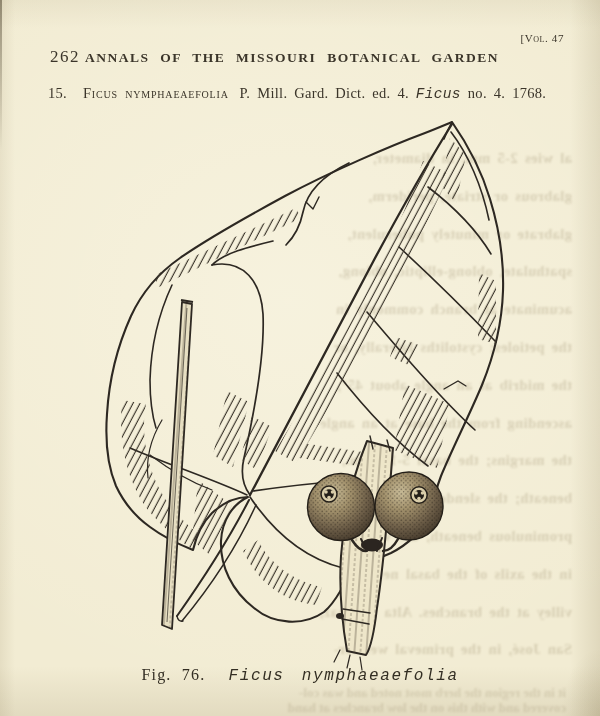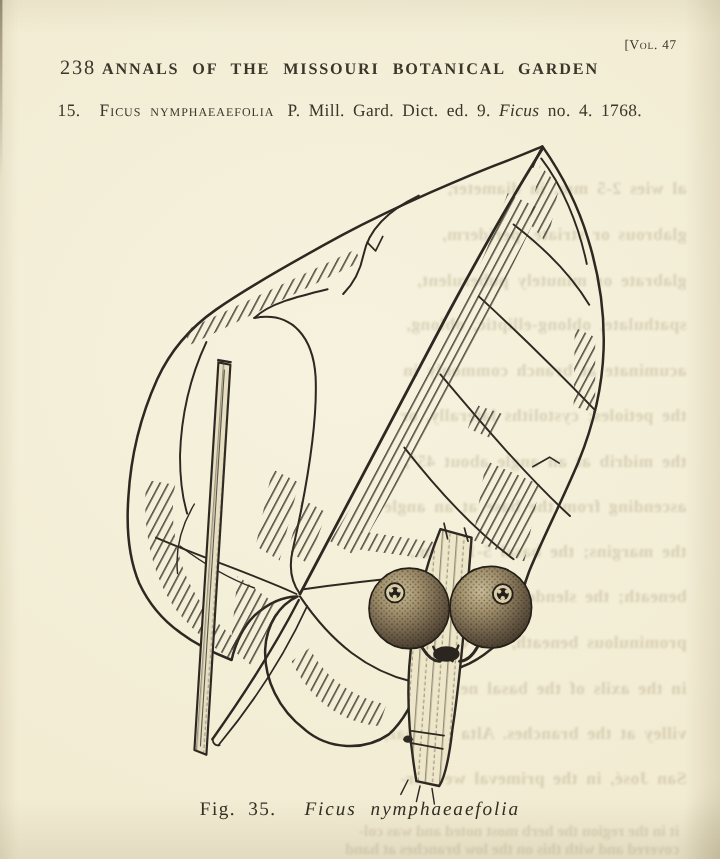--- a/index.html
+++ b/index.html
@@ -27,21 +27,21 @@
   .bleed-foot{
     position:absolute; left:54px; right:34px; bottom:1px; z-index:1;
     transform:scaleX(-1); filter:blur(1.1px); opacity:.5;
     color:rgba(122,106,70,.38); font-size:13px; line-height:14.5px;
     font-weight:bold; white-space:nowrap; overflow:hidden;
   }
 
   
   .vol{position:absolute; top:32px; right:36px; font-size:11px; letter-spacing:.6px; z-index:3;}
   .sc{font-variant:small-caps;}
-  .it{font-style:italic;}
+  .it{font-style:italic;font-family:Liberation Mono, monospace;}
   .pageno{position:absolute; top:47px; left:50px; font-size:17px; letter-spacing:1.5px; z-index:3;}
   .jtitle{position:absolute; top:50px; left:0; width:100%; text-align:center; z-index:3;
     font-size:13.5px; font-weight:bold; letter-spacing:1.5px; word-spacing:6px;
     transform:translateX(-8px);}
   .sphead{position:absolute; top:85px; left:48px; right:30px; z-index:3;
     font-size:14.5px; letter-spacing:.3px; word-spacing:3px; white-space:nowrap;}
   .sphead .num{margin-right:9px;margin-top:16px;}
   .sphead .taxon{letter-spacing:.8px; margin-right:4px;}
   .caption{position:absolute; top:666px; left:0; width:100%; text-align:center; z-index:3;
     font-size:16px; color:#332e23; letter-spacing:1.2px;}
@@ -200,31 +200,31 @@
         </g>
       </g>
       <g>
         <ellipse cx="372" cy="545" rx="11" ry="6.5" fill="#2b2520"></ellipse>
         <path d="M361,539 L367,551 M382,538 L377,551" stroke="#2b2520" stroke-width="2" fill="none" stroke-linecap="round"></path>
       </g>
     </g>
   </svg>
 
   <div class="vol sc">[Vol. 47</div>
-  <div class="pageno">238</div>
+  <div class="pageno">262</div>
   <div class="jtitle">ANNALS OF THE MISSOURI BOTANICAL GARDEN</div>
 
   <div class="sphead">
     <span class="num">15.</span>
     <span class="sc taxon">Ficus nymphaeaefolia</span>
-    <span>P. Mill. Gard. Dict. ed. 9.</span>
+    <span>P. Mill. Gard. Dict. ed. 4.</span>
     <span class="it">Ficus</span>
     <span>no. 4.  1768.</span>
   </div>
 
   <div class="caption">
-    <span class="figlabel">Fig. 35.</span>
+    <span class="figlabel">Fig. 76.</span>
     <span class="it spname">Ficus nymphaeaefolia</span>
   </div>
 
   <div class="edge-left"></div>
   <div class="corner-br"></div>
 </div>
 
 </body></html>

